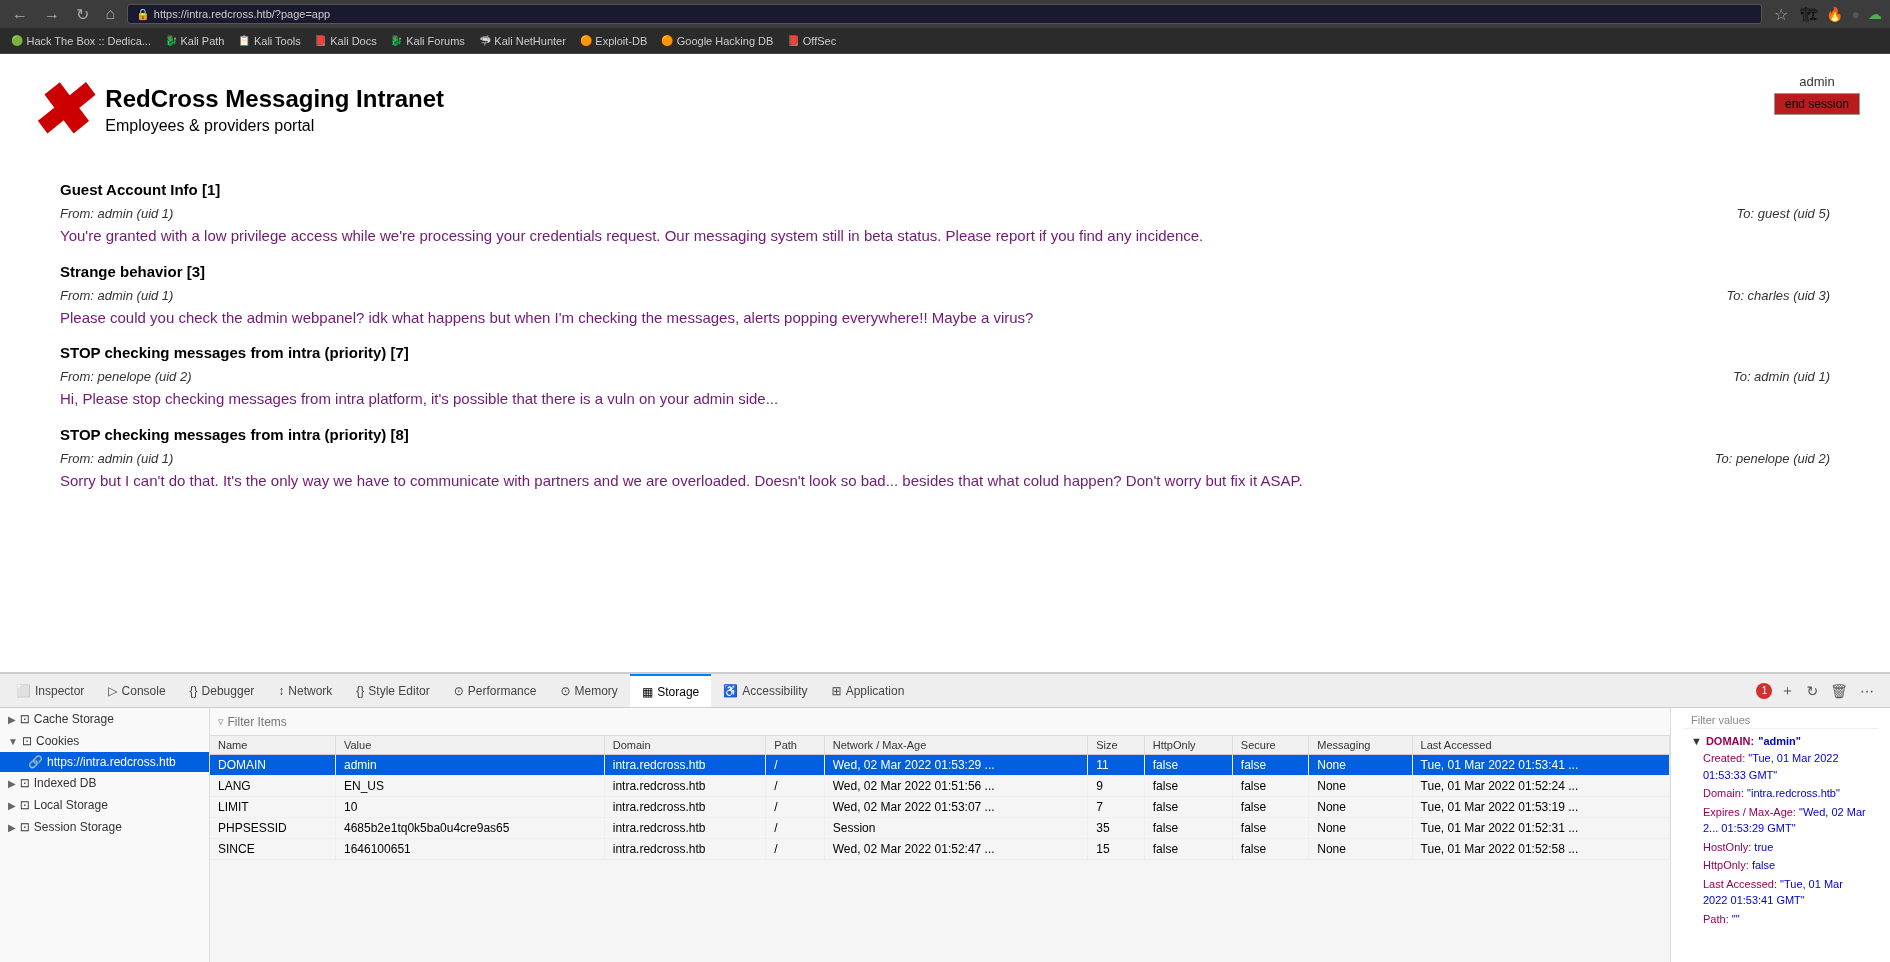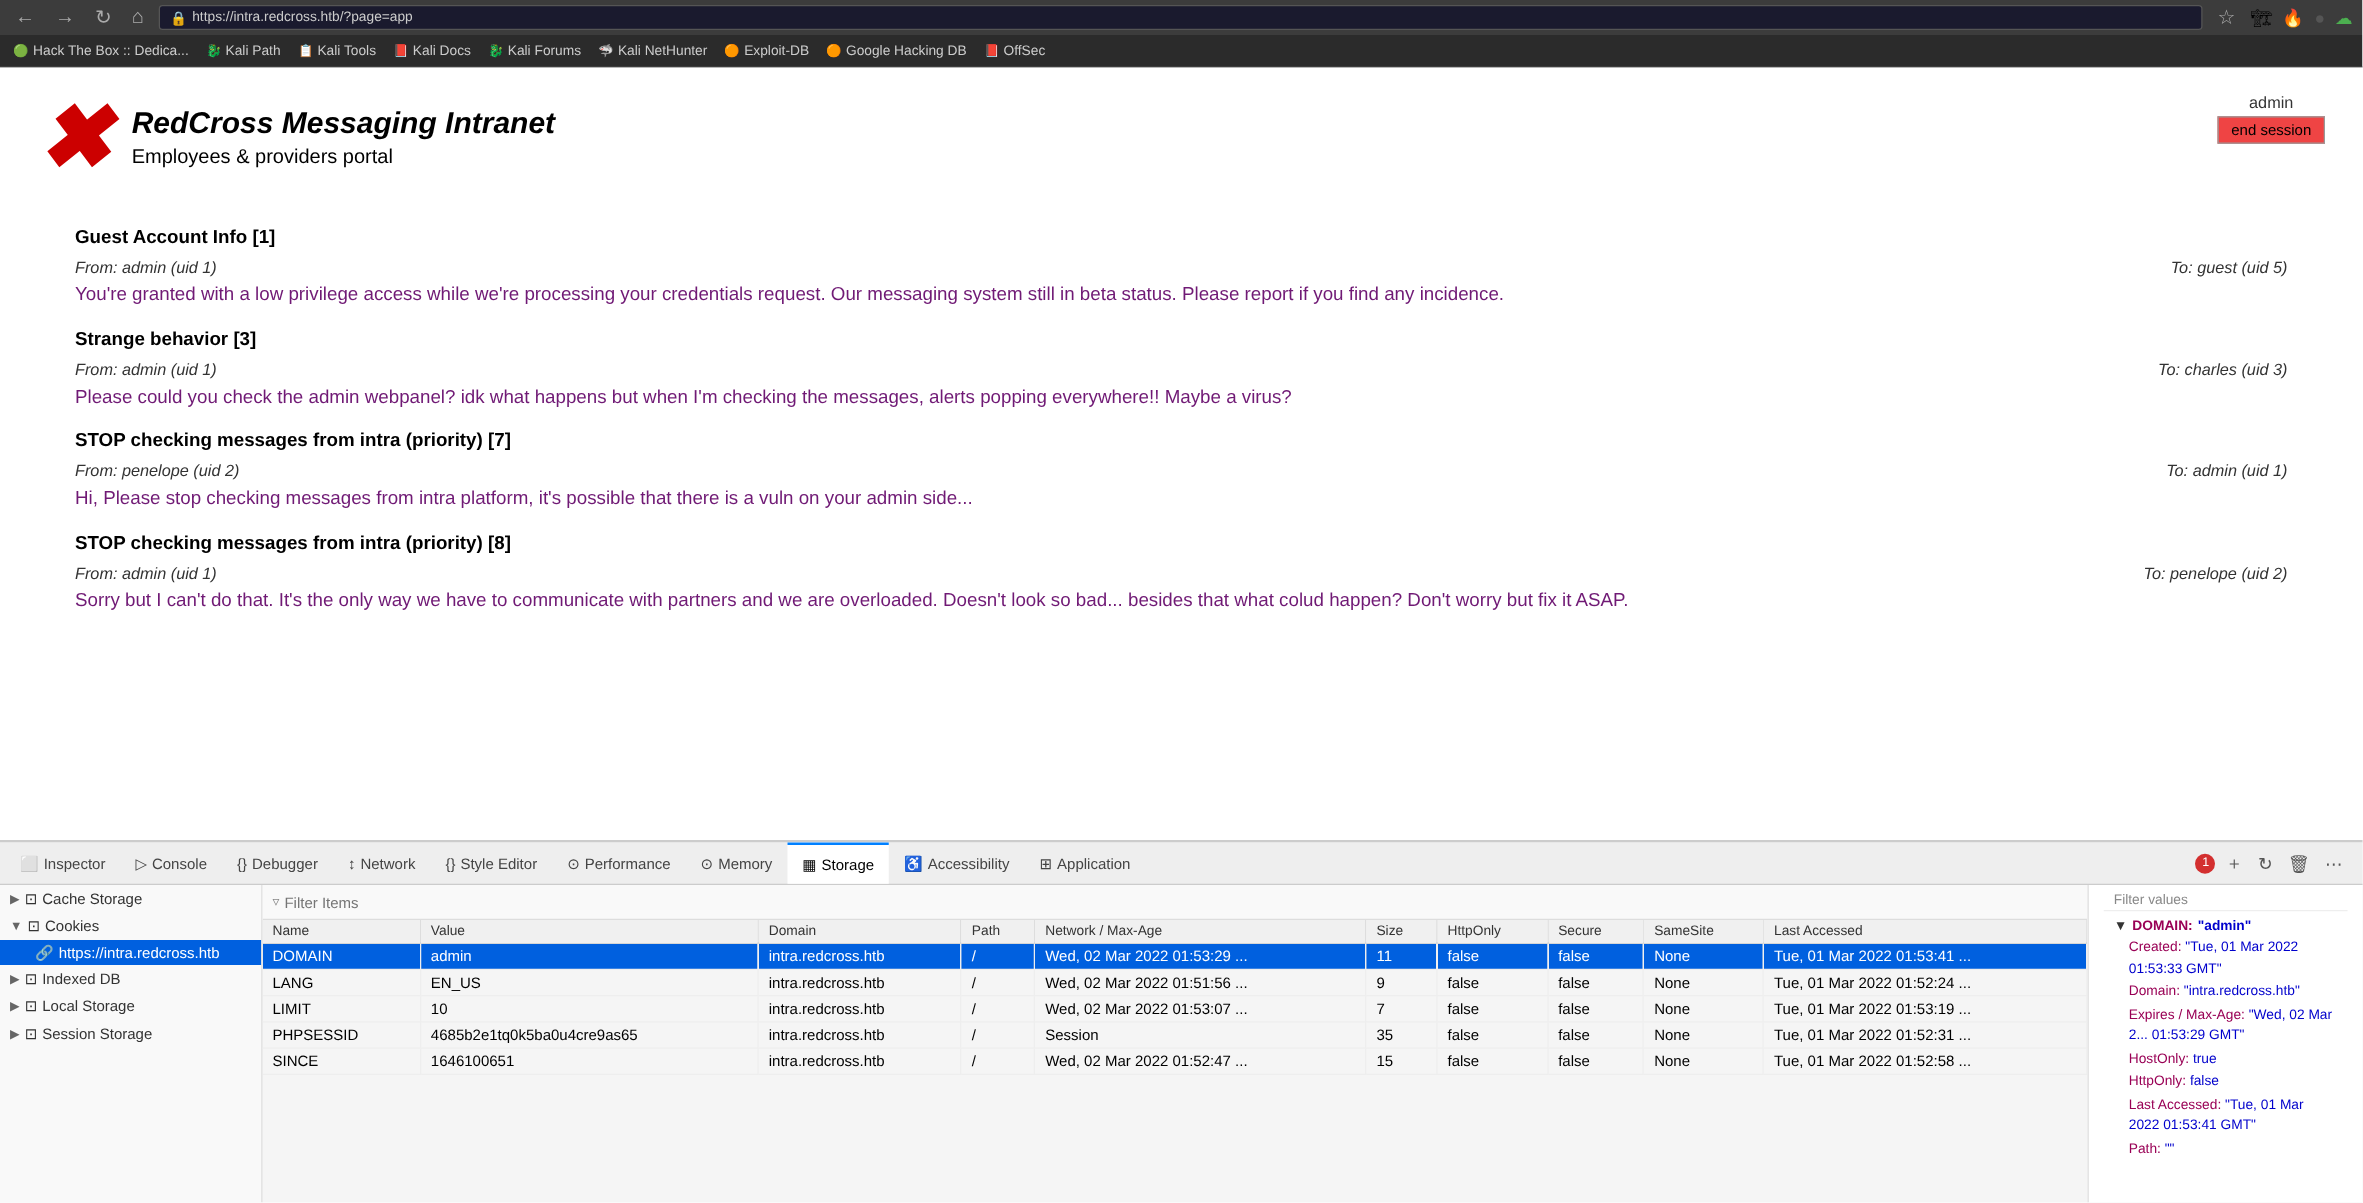--- a/index.html
+++ b/index.html
@@ -76,32 +76,32 @@
     .logo-area { display: flex; align-items: center; gap: 15px; }
     .logo-x {
       color: #cc0000;
       font-size: 72px;
       font-weight: bold;
       font-style: italic;
       line-height: 1;
       font-family: Georgia, serif;
     }
     .site-title-area {}
-    .site-title { font-size: 24px; font-weight: bold; color: #000; font-style: italic; }
+    .site-title { font-size: 24px; font-weight: bold; color: #000; }
     .site-subtitle { font-size: 16px; color: #000; margin-top: 4px; }
     .user-area {
       position: absolute;
       right: 30px;
       top: 20px;
       text-align: center;
     }
     .user-name { font-size: 13px; color: #333; margin-bottom: 4px; }
     .end-session-btn {
       border: 1px solid #999;
-      background: #ef4444;
+      background: #b91c1c;
       padding: 3px 10px;
       font-size: 12px;
       cursor: pointer;
     }
 
     
     .messages-area {
       padding: 10px 60px;
     }
     .message-title {
@@ -540,21 +540,21 @@
           <thead>
             <tr>
               <th>Name</th>
               <th>Value</th>
               <th>Domain</th>
               <th>Path</th>
               <th>Network / Max-Age</th>
               <th>Size</th>
               <th>HttpOnly</th>
               <th>Secure</th>
-              <th>SameSite</th>
+              <th>Messaging</th>
               <th>Last Accessed</th>
             </tr>
           </thead>
           <tbody id="cookie-tbody">
           <tr class="selected">
                 <td>DOMAIN</td>
                 <td>admin</td>
                 <td>intra.redcross.htb</td>
                 <td>/</td>
                 <td>Wed, 02 Mar 2022 01:53:29 ...</td>

